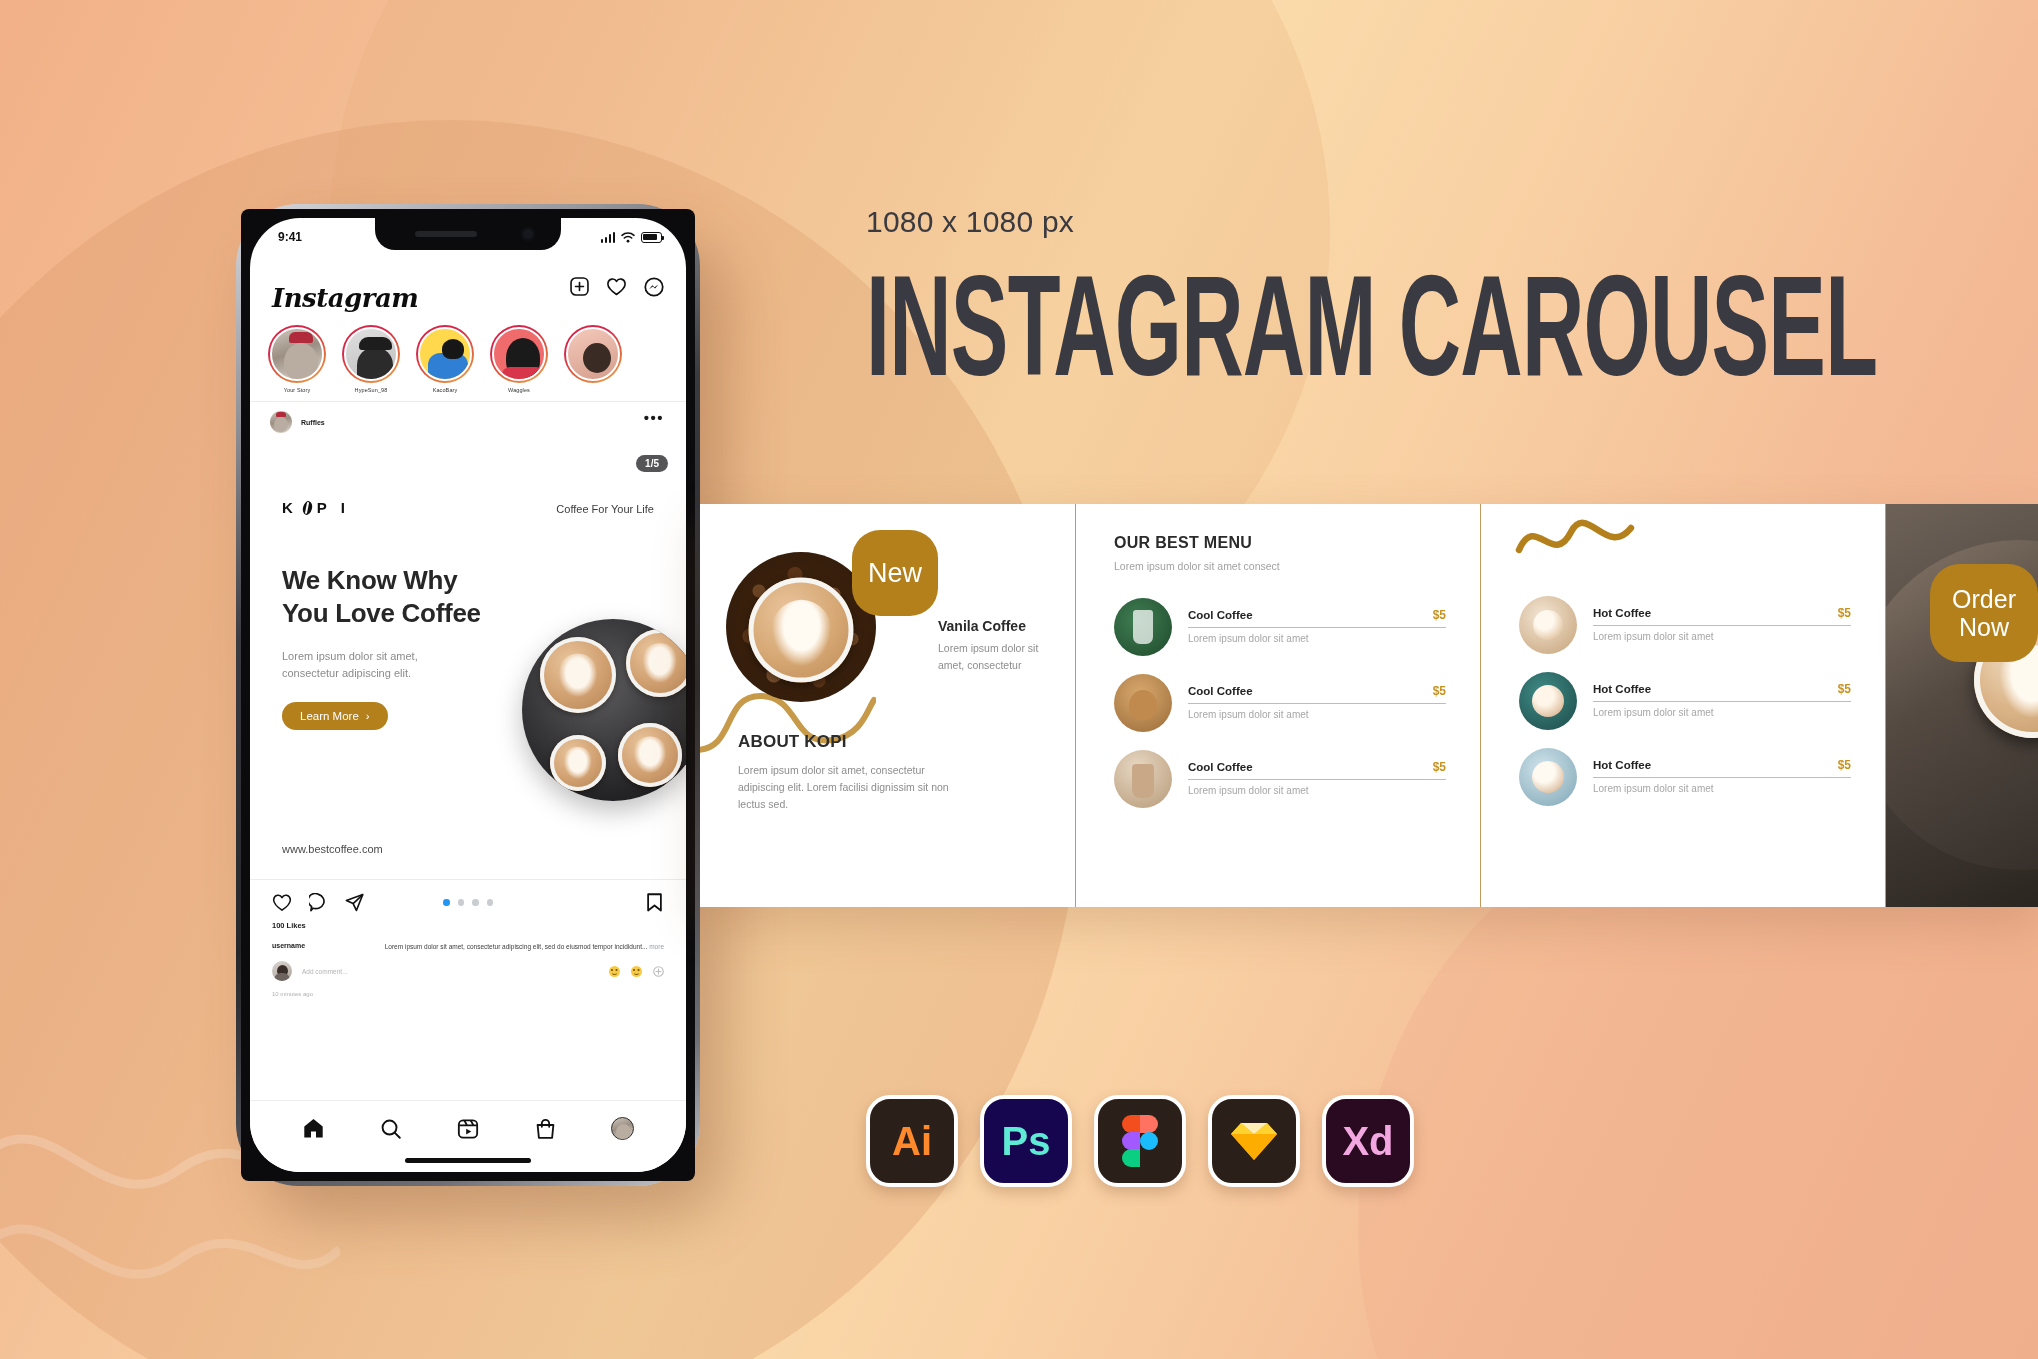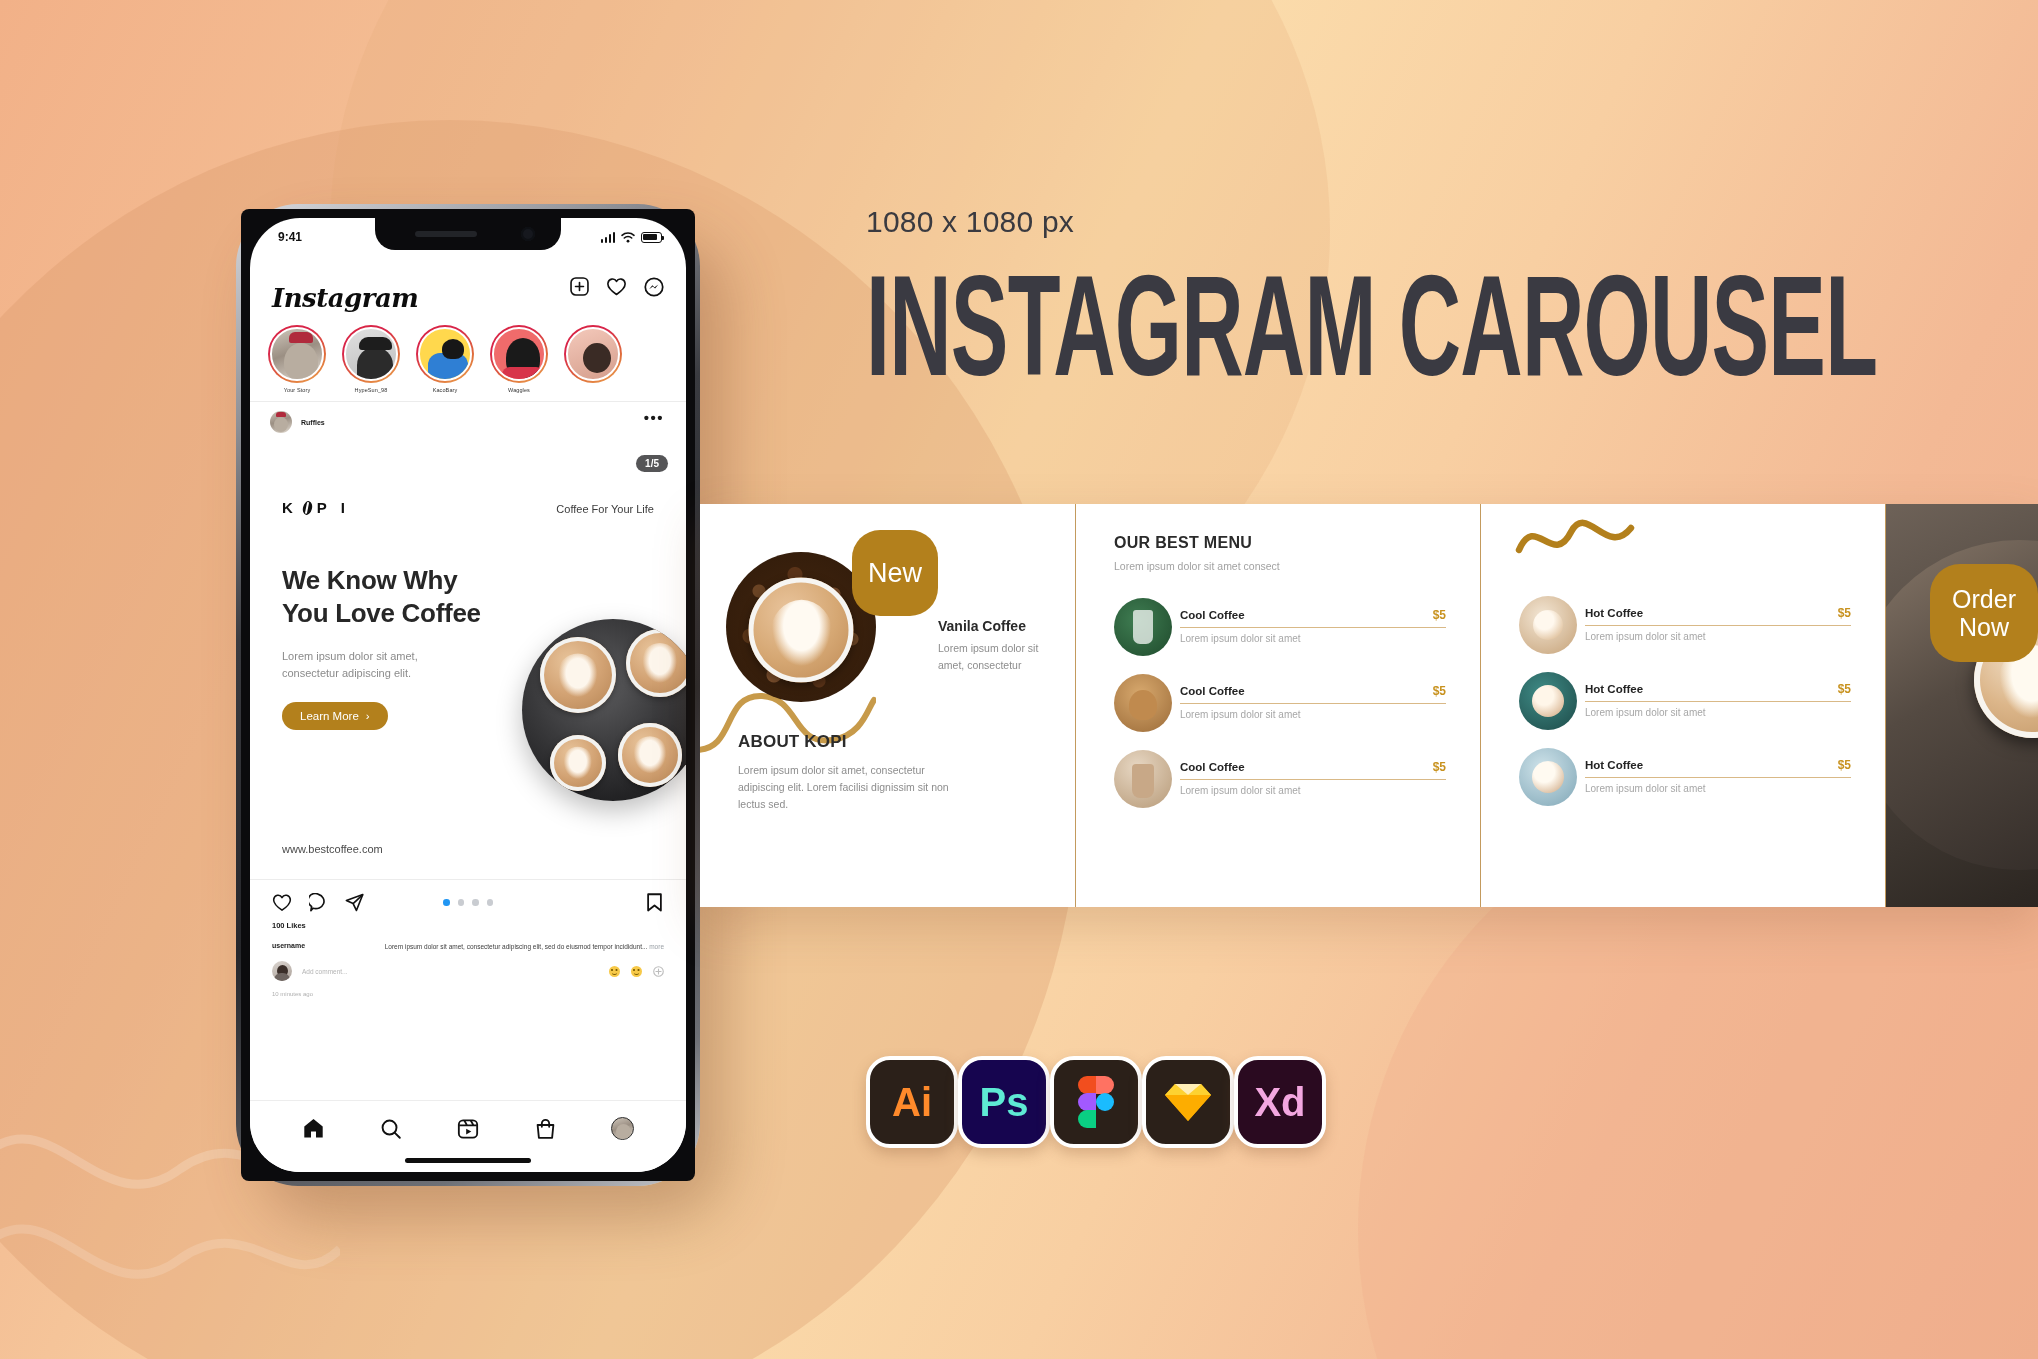--- a/index.html
+++ b/index.html
@@ -290,21 +290,21 @@
   }
   .swirl { position:absolute; }
   #about-title { position:absolute; left:38px; top:228px; font-size:17px; font-weight:bold; color:#2b2b2b; letter-spacing:.2px;}
   #about-desc { position:absolute; left:38px; top:258px; width:215px; font-size:10.5px; line-height:1.62; color:#8d8d8d;}
   #vanila-title { position:absolute; left:238px; top:114px; font-size:14px; font-weight:bold; color:#2b2b2b; }
   #vanila-desc { position:absolute; left:238px; top:136px; width:120px; font-size:10.5px; line-height:1.6; color:#8d8d8d;}
 
   .menu-title { font-size:16px; font-weight:bold; color:#2b2b2b; letter-spacing:.3px;}
   .menu-sub { font-size:10.5px; color:#a2a2a2; margin-top:8px;}
   .menu-list { margin-top:26px; }
-  .menu-item { display:flex; align-items:center; gap:8px; margin-bottom:18px; }
+  .menu-item { display:flex; align-items:center; gap:16px; margin-bottom:18px; }
   .menu-thumb { width:58px;height:58px;border-radius:50%; flex:0 0 auto; position:relative; overflow:hidden;}
   .menu-body { flex:1; }
   .menu-row1 { display:flex; align-items:baseline; justify-content:space-between;
     border-bottom:1.2px solid #d9b987; padding-bottom:5px;}
   .menu-name { font-size:11.5px; font-weight:bold; color:#232323; }
   .menu-price { font-size:12px; font-weight:bold; color:#c8921f; }
   .menu-desc { font-size:10px; color:#a7a7a7; margin-top:9px; }
 
   .th-iced{background:radial-gradient(circle at 40% 38%,#3f7d52,#1f4a2c);}
   .th-iced::after{content:"";position:absolute;left:19px;top:12px;width:20px;height:34px;border-radius:3px 3px 7px 7px;background:rgba(255,255,255,.72);}
@@ -340,21 +340,21 @@
   }
   #order-circle {
     position:absolute; left:-32px; top:36px; width:330px; height:330px;
     border-radius:50%; overflow:hidden; z-index:2;
     background:linear-gradient(150deg,#8a7a6b 0%,#544a42 40%,#2b2522 100%);
   }
   #order-circle .mug { position:absolute; }
   #oc-m1{left:120px;top:82px;width:116px;height:116px;}
 
   
-  #apps { position:absolute; left:866px; top:1056px; display:flex; }
+  #apps { position:absolute; left:866px; top:1095px; display:flex; gap:22px; }
   .app {
     width:92px;height:92px;border-radius:24px;
     display:flex;align-items:center;justify-content:center;
     font-size:40px; font-weight:bold;
     border:4px solid #fff;
     box-shadow:0 6px 14px rgba(130,80,45,.28);
     font-family:"Liberation Sans", sans-serif;
   }
   .app-ai { background:#2b2019; color:#ff8a2b; }
   .app-ps { background:#16054f; color:#5eead4; }

